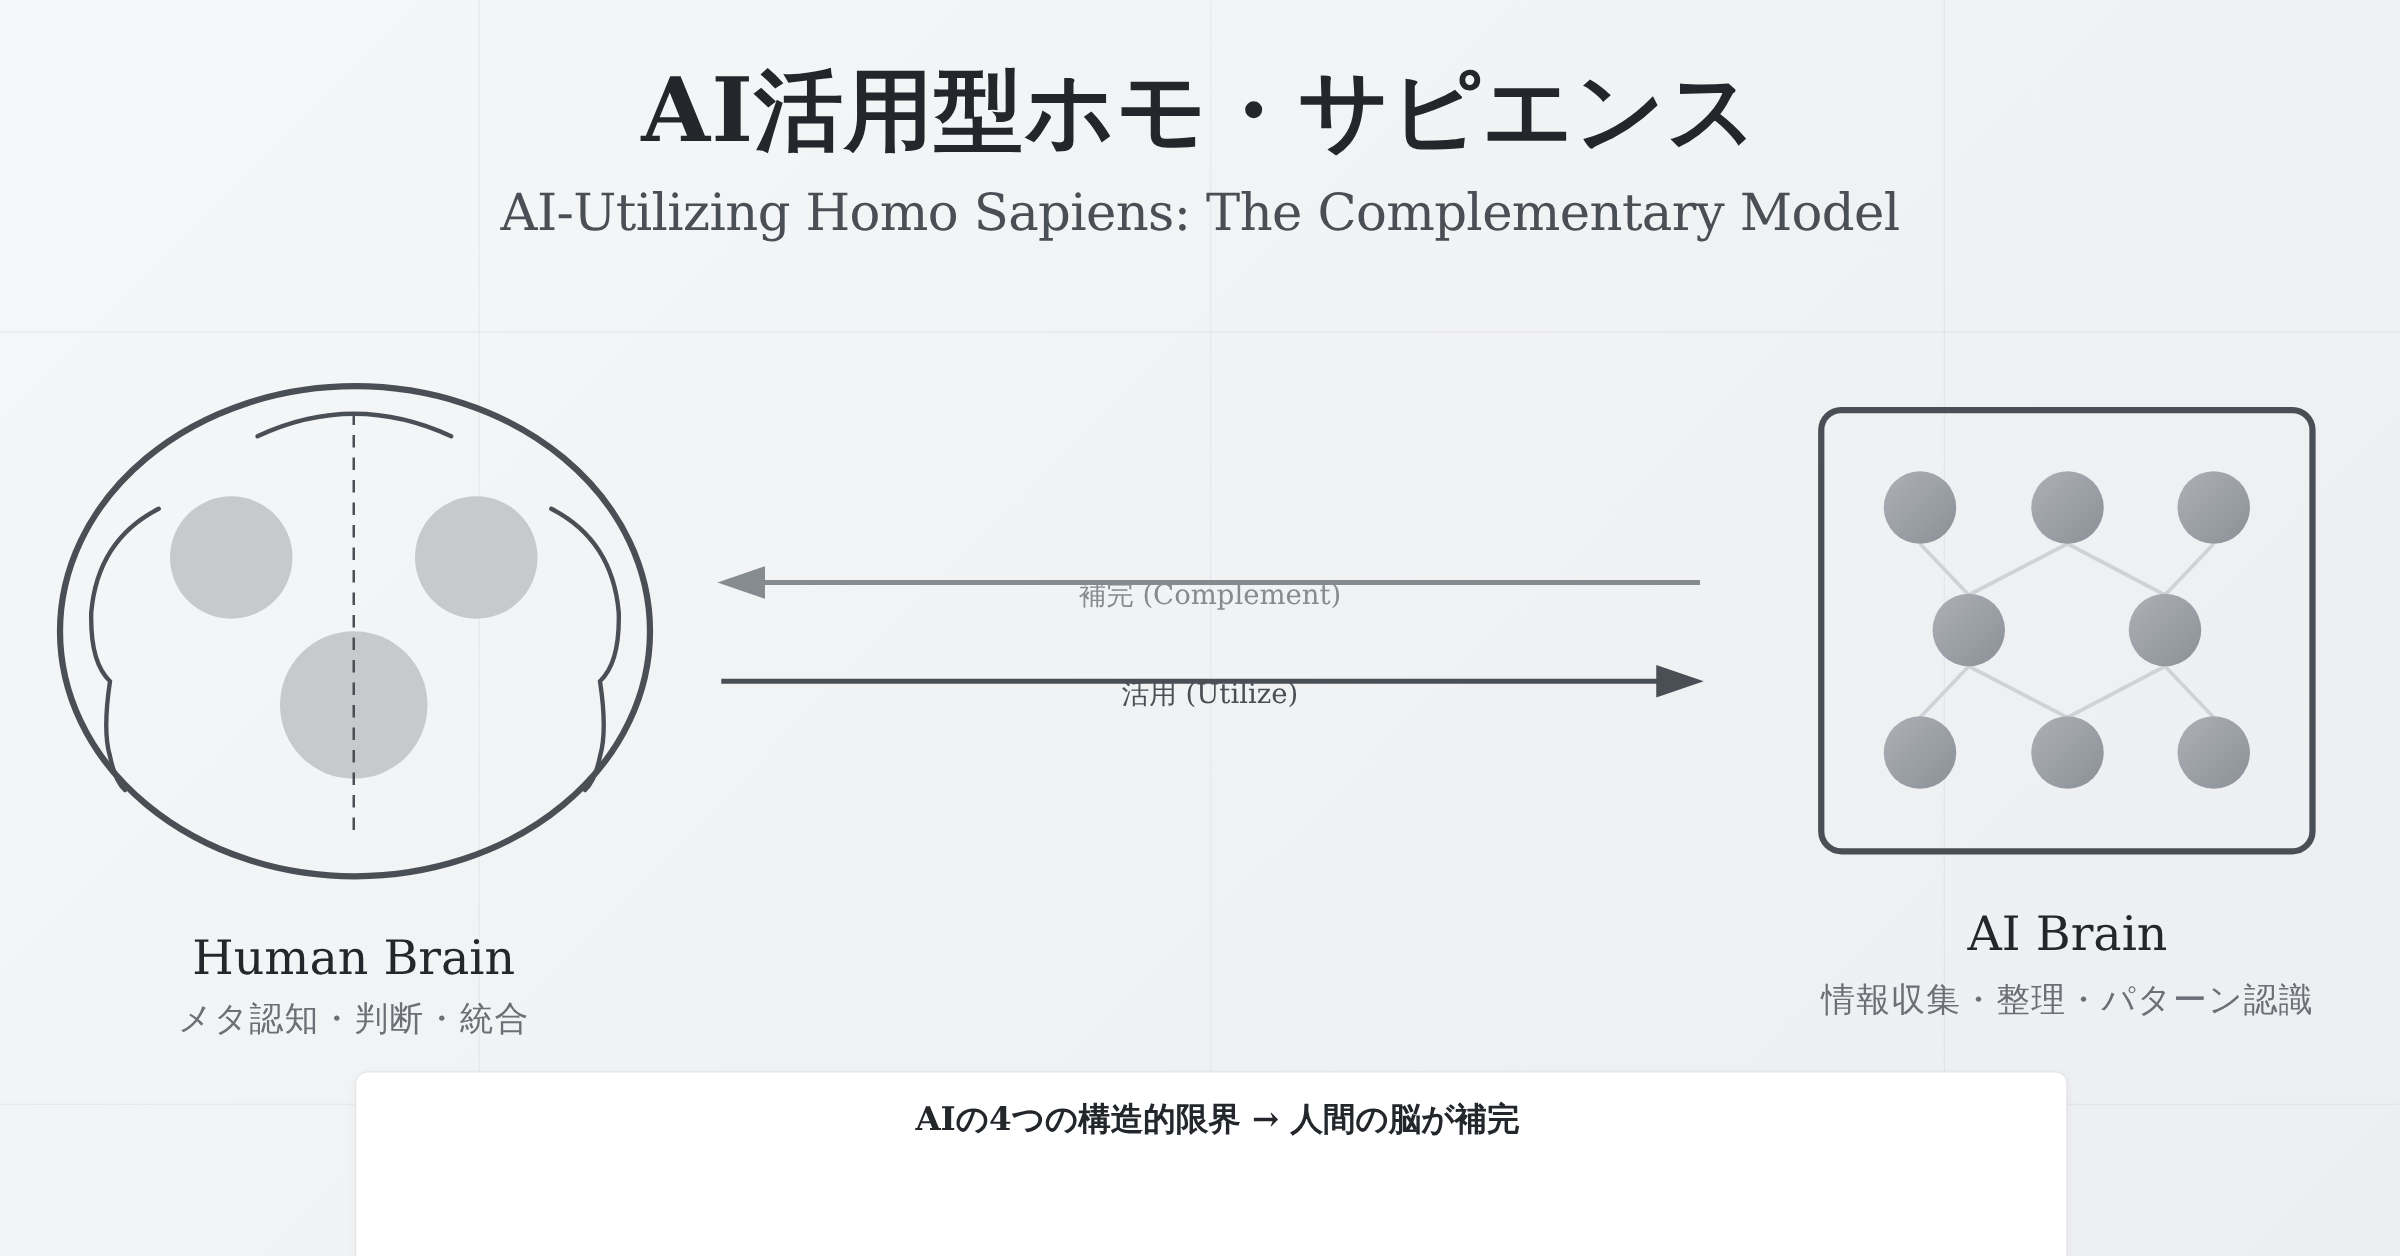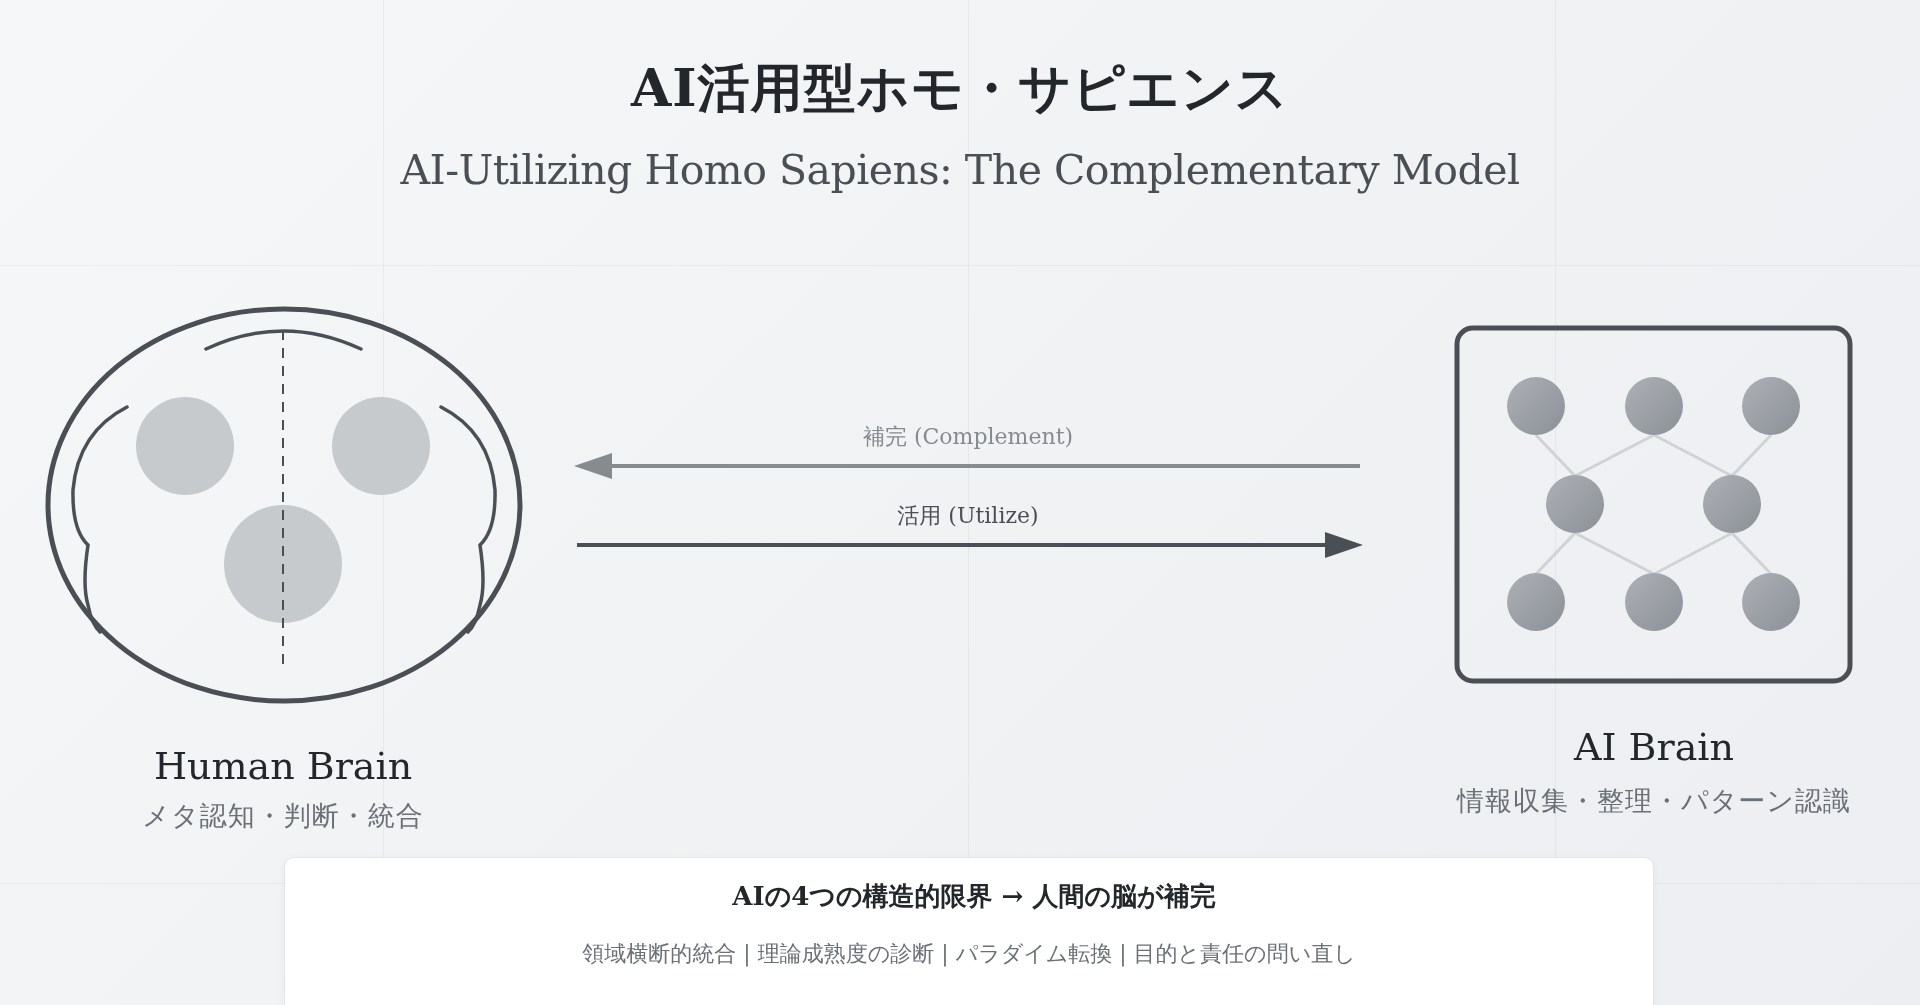--- a/index.html
+++ b/index.html
@@ -8,32 +8,32 @@
       position: relative;
       background: linear-gradient(135deg, #f6f7f9 0%, #f1f2f4 50%, #eceef1 100%);
       font-family: "DejaVu Serif", "Liberation Serif", serif;
       color: #23272b;
     }
     .grid-line-v { position: absolute; top: 0; bottom: 0; width: 1px; background: rgba(200,204,210,0.28); }
     .grid-line-h { position: absolute; left: 0; right: 0; height: 1px; background: rgba(200,204,210,0.28); }
 
     .title {
       position: absolute; left: 0; width: 1920px; top: 46px;
-      text-align: center; font-size: 52px; font-weight: 700; letter-spacing: 1px;
+      text-align: center; font-size: 71px; font-weight: 700; letter-spacing: 1px;
       color: #23272b; line-height: 84px;
     }
     .subtitle {
       position: absolute; left: 0; width: 1920px; top: 148px;
       text-align: center; font-size: 41px; color: #4a4f55; line-height: 44px;
       letter-spacing: -0.5px;
     }
     .diagram { position: absolute; left: 0; top: 0; width: 1920px; height: 1005px; }
 
     .arrow-label {
-      position: absolute; width: 800px; text-align: center; font-size: 22px; line-height: 30px;
+      position: absolute; width: 800px; text-align: center; font-size: 22px; line-height: 30px; margin-top: 40px;
     }
     .arrow-label.complement { left: 568px; top: 422px; color: #868b90; }
     .arrow-label.utilize { left: 568px; top: 501px; color: #4a4f55; }
 
     .entity-title {
       position: absolute; text-align: center; font-size: 38px; font-weight: 400; color: #23272b; line-height: 50px;
     }
     .entity-desc {
       position: absolute; text-align: center; font-size: 27px; color: #6b7076; line-height: 38px;
       letter-spacing: 1px;
@@ -127,14 +127,13 @@
 <div class="arrow-label utilize">活用 (Utilize)</div>
 
 <div class="entity-title human-title">Human Brain</div>
 <div class="entity-desc human-desc">メタ認知・判断・統合</div>
 
 <div class="entity-title ai-title">AI Brain</div>
 <div class="entity-desc ai-desc">情報収集・整理・パターン認識</div>
 
 <div class="limits-card">
   <div class="limits-title">AIの4つの構造的限界 → 人間の脳が補完</div>
-  <div class="limits-items">領域横断的統合 | 理論成熟度の診断 | パラダイム転換 | 目的と責任の問い直し</div>
 </div>
 
 </body></html>

